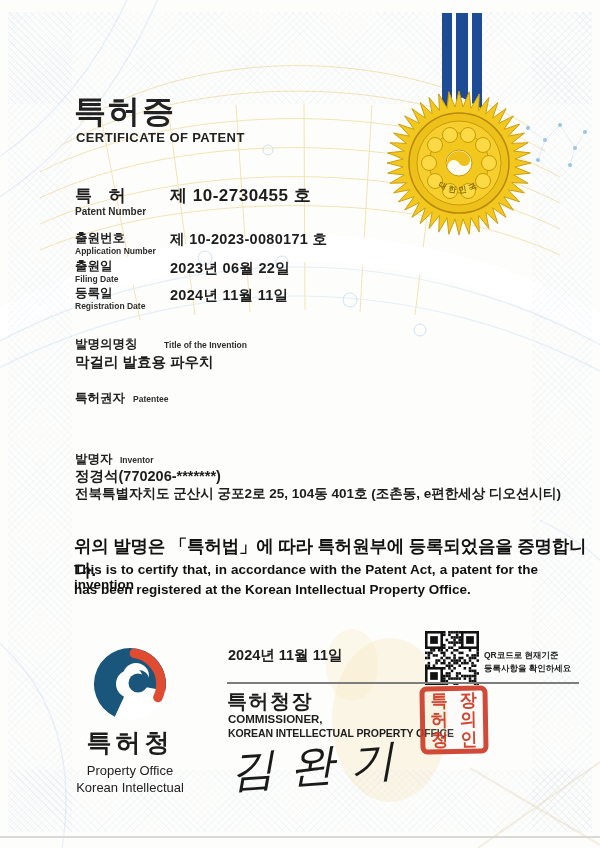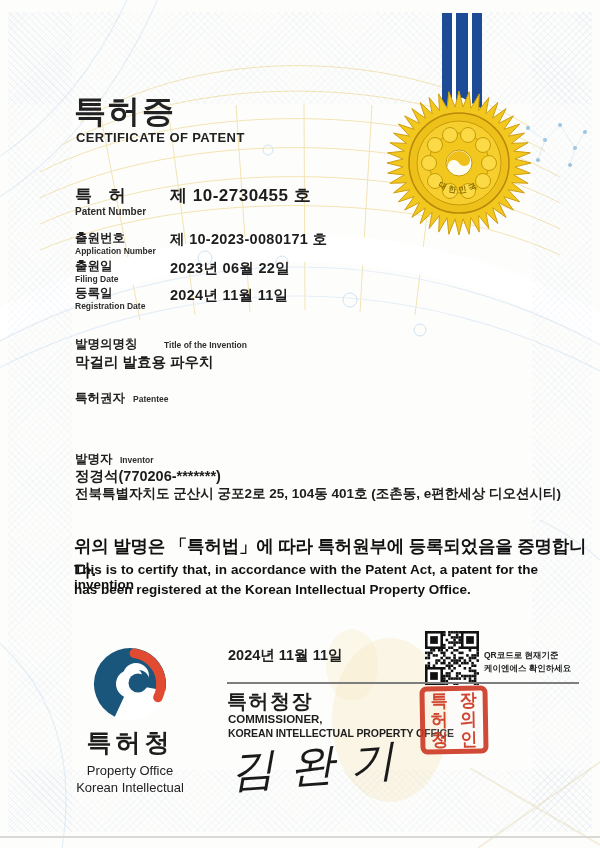--- a/index.html
+++ b/index.html
@@ -375,21 +375,21 @@
         <rect x="14" y="40" width="2" height="2"></rect>
         <rect x="16" y="40" width="2" height="2"></rect>
         <rect x="22" y="40" width="2" height="2"></rect>
         <rect x="24" y="40" width="2" height="2"></rect>
         <rect x="38" y="40" width="2" height="2"></rect>
         <rect x="40" y="40" width="2" height="2"></rect>
       </g>
     </svg>
   <div class="abs qr-caption">
     <div>QR코드로 현재기준</div>
-    <div>케이엔에스 확인하세요</div>
+    <div>등록사항을 확인하세요</div>
   </div>
 
   <div class="abs rule"></div>
   <div class="abs comm-ko">특허청장</div>
   <div class="abs comm-en1">COMMISSIONER,</div>
   <div class="abs comm-en2">KOREAN INTELLECTUAL PROPERTY OFFICE</div>
 
   <div class="abs seal">
     <span>특</span>
     <span>장</span>

